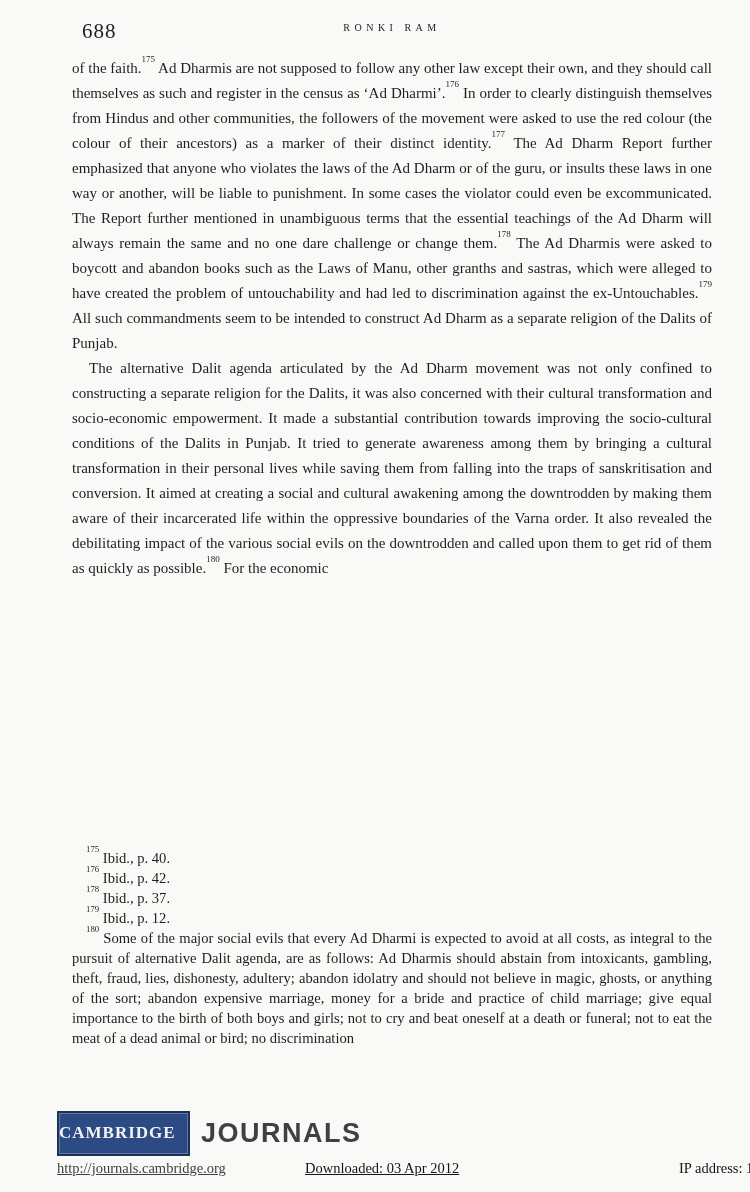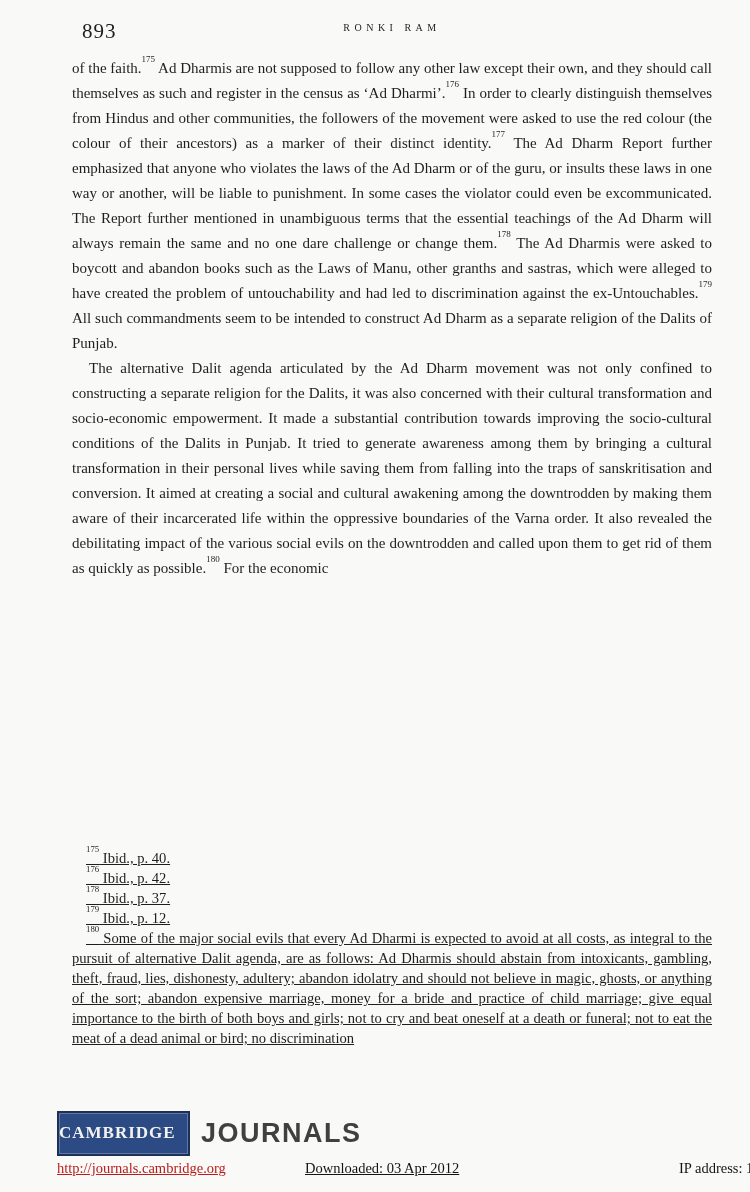--- a/index.html
+++ b/index.html
@@ -20,21 +20,21 @@
     position:absolute; top:56px; left:72px; width:640px;
     font-size:15px; line-height:25px; text-align:justify;
     text-justify:inter-word;
   }
   .para { margin:0; }
   .para-indent { text-indent:17px; }
   sup { font-size:0.6em; line-height:0; position:relative; top:-0.55em; letter-spacing:0; }
 
   .footnotes {
     position:absolute; top:848px; left:72px; width:640px;
-    font-size:14.6px; line-height:20px; text-align:justify;text-decoration:underline;
+    font-size:14.6px; line-height:20px; text-align:justify;
   }
   .footnote { text-indent:14px; }
 
   .logo { position:absolute; left:57px; top:1110px; height:46px; display:flex; align-items:center; }
   .logo-box {
     width:133px; height:45px;
     background:#2c4a84;
     border:2px solid #1d3158;
     display:flex; align-items:center; justify-content:flex-start;
     box-shadow:inset 0 0 0 1px rgba(255,255,255,0.25);
@@ -44,29 +44,29 @@
     font-family:"Liberation Serif", serif; font-weight:bold;
   }
   .journals {
     margin-left:11px;
     font-family:"Liberation Sans", sans-serif;
     font-weight:bold; font-size:27px; letter-spacing:1.5px;
     color:#404040;
   }
 
   .footer { position:absolute; top:1160px; left:0; width:750px; height:22px; font-size:14.5px; color:#141414; }
-  .footer-link { position:absolute; left:57px; top:0; text-decoration:underline; color:#b91c1c; cursor:pointer; white-space:nowrap; }
+  .footer-link { position:absolute; left:57px; top:0; text-decoration:underline; color:#404040; cursor:pointer; white-space:nowrap; }
   .footer-dl   { position:absolute; left:305px; top:0; white-space:nowrap;text-decoration:underline; }
   .footer-ip   { position:absolute; left:679px; top:0; white-space:nowrap; }
 </style>
 </head>
 <body>
 
 <div class="pagehead">
-  <div class="pagenum">893</div>
+  <div class="pagenum">688</div>
   <div class="runhead">RONKI RAM</div>
 </div>
 
 <div class="bodytext">
   <p class="para">of the faith.<sup>175</sup> Ad Dharmis are not supposed to follow any other law except their own, and they should call themselves as such and register in the census as ‘Ad Dharmi’.<sup>176</sup> In order to clearly distinguish themselves from Hindus and other communities, the followers of the movement were asked to use the red colour (the colour of their ancestors) as a marker of their distinct identity.<sup>177</sup> The Ad Dharm Report further emphasized that anyone who violates the laws of the Ad Dharm or of the guru, or insults these laws in one way or another, will be liable to punishment. In some cases the violator could even be excommunicated. The Report further mentioned in unambiguous terms that the essential teachings of the Ad Dharm will always remain the same and no one dare challenge or change them.<sup>178</sup> The Ad Dharmis were asked to boycott and abandon books such as the Laws of Manu, other granths and sastras, which were alleged to have created the problem of untouchability and had led to discrimination against the ex-Untouchables.<sup>179</sup> All such commandments seem to be intended to construct Ad Dharm as a separate religion of the Dalits of Punjab.</p>
   <p class="para para-indent">The alternative Dalit agenda articulated by the Ad Dharm movement was not only confined to constructing a separate religion for the Dalits, it was also concerned with their cultural transformation and socio-economic empowerment. It made a substantial contribution towards improving the socio-cultural conditions of the Dalits in Punjab. It tried to generate awareness among them by bringing a cultural transformation in their personal lives while saving them from falling into the traps of sanskritisation and conversion. It aimed at creating a social and cultural awakening among the downtrodden by making them aware of their incarcerated life within the oppressive boundaries of the Varna order. It also revealed the debilitating impact of the various social evils on the downtrodden and called upon them to get rid of them as quickly as possible.<sup>180</sup> For the economic</p>
 </div>
 
 <div class="footnotes">
   <div class="footnote"><sup>175</sup> Ibid., p. 40.</div>

